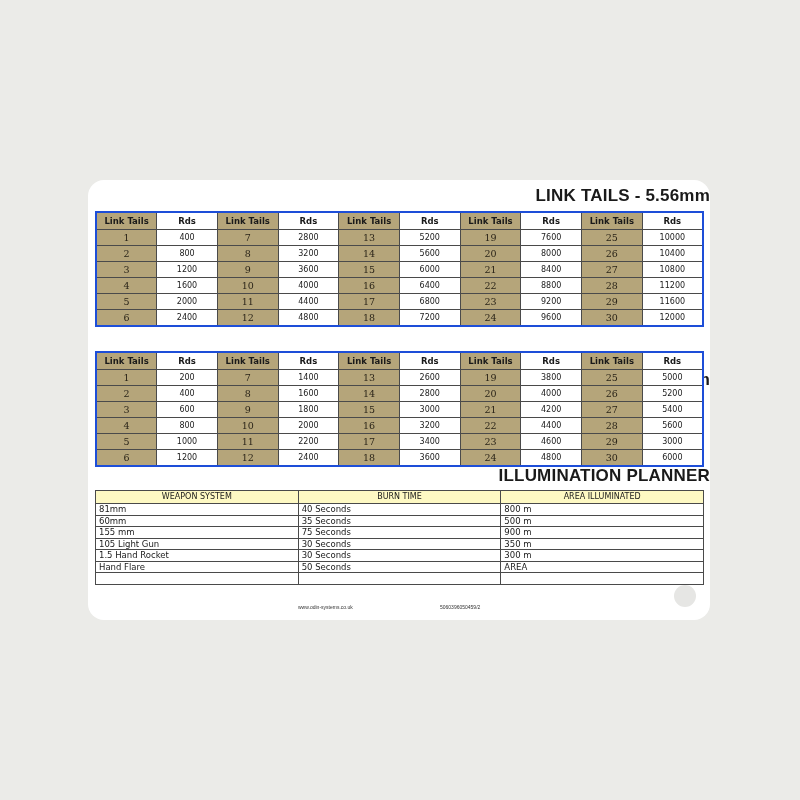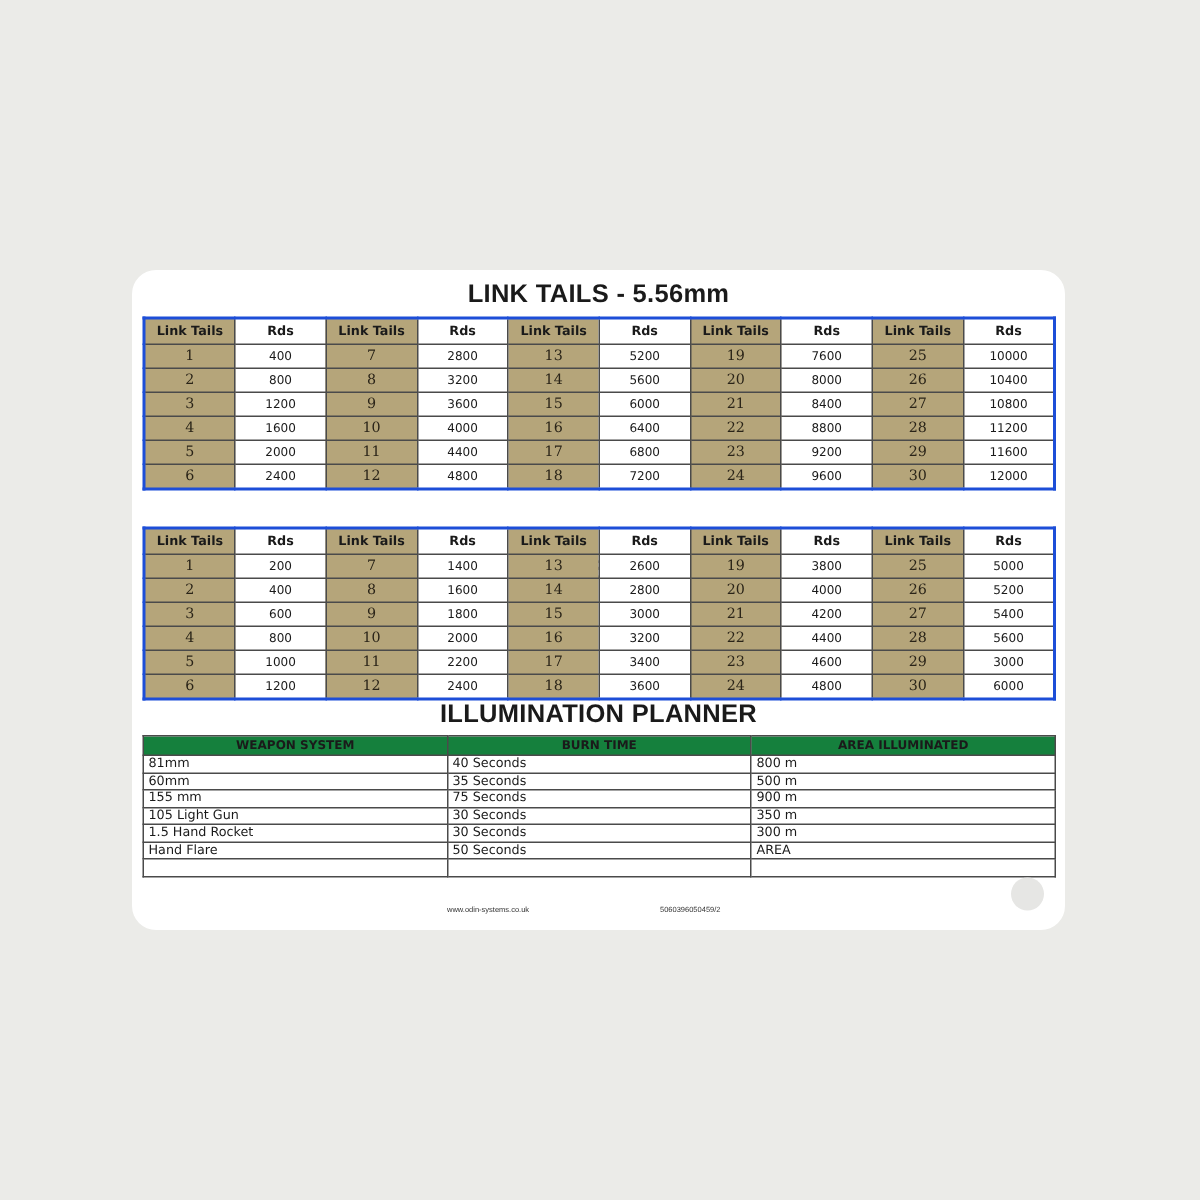--- a/index.html
+++ b/index.html
@@ -5,21 +5,21 @@
   html, body { margin:0; padding:0; }
   body {
     width:800px; height:800px; background:#ebebe8; position:relative; overflow:hidden;
     font-family:"DejaVu Sans", sans-serif;
   }
   .card {
     position:absolute; left:88px; top:180px; width:622px; height:440px;
     background:#ffffff; border-radius:16px;
   }
   .title {
-    position:absolute; left:0; width:622px; text-align:center;
+    position:absolute; left:0; width:622px; text-align:right;
     font-family:"Liberation Sans", sans-serif; font-weight:bold; color:#1a1a1a;
     font-size:17px; letter-spacing:0.2px;
   }
   table.lt {
     position:absolute; left:7px; width:609px; border-collapse:collapse; table-layout:fixed;
     border:2px solid #1d4ed8;
   }
   table.lt td, table.lt th {
     border:1px solid #4a4a4a; text-align:center; padding:0; height:15px;
     font-size:8px; color:#1a1a1a; font-family:"DejaVu Sans", sans-serif;
@@ -29,21 +29,21 @@
   table.lt th.lk { font-family:"DejaVu Sans", sans-serif; font-weight:bold; font-size:8.5px; color:#1a1a1a; }
   table.lt .rd { background:#ffffff; }
   table.il {
     position:absolute; left:7px; width:609px; border-collapse:collapse; table-layout:fixed;
     border:1.5px solid #4a4a4a; top:310px;
   }
   table.il td, table.il th {
     border:1px solid #4a4a4a; padding:0 3px; height:10.5px; line-height:10px;
     font-size:8.5px; color:#1a1a1a; font-family:"DejaVu Sans", sans-serif;
   }
-  table.il th { background:#15803d; font-weight:bold; font-size:8px; height:12px; text-align:center; }
+  table.il th { background:#fef9c3; font-weight:normal; font-size:8px; height:12px; text-align:center; }
   table.il td.c { text-align:left;margin-top:29px; }
   .footer { position:absolute; top:424px; font-size:5px; color:#333; font-family:"Liberation Sans", sans-serif; }
   .hole { position:absolute; left:586px; top:405px; width:22px; height:22px; border-radius:50%; background:#e6e6e4; }
 </style>
 </head>
 <body>
 
 <div class="card">
 
   <div class="title" style="top:6px;">LINK TAILS - 5.56mm</div>

